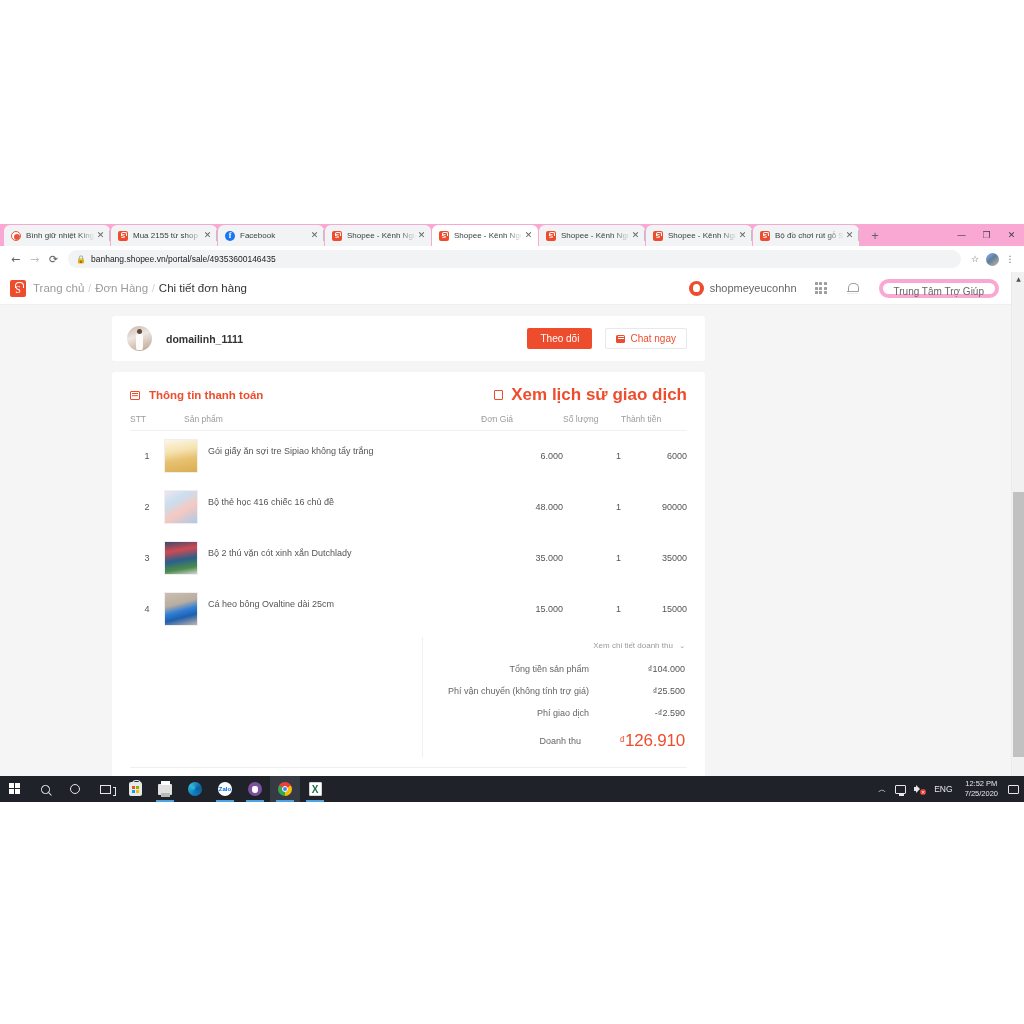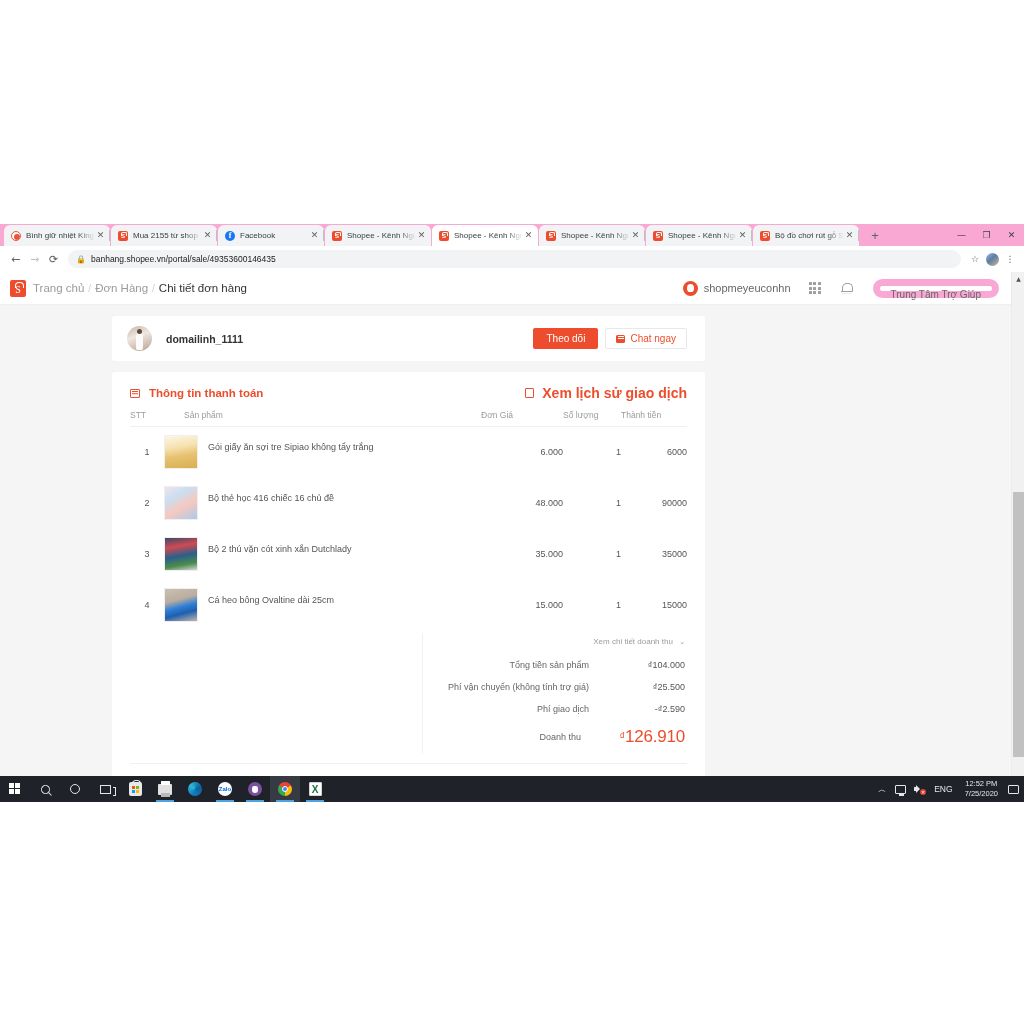--- a/index.html
+++ b/index.html
@@ -258,21 +258,21 @@
     width:9px;height:8px;border:1.2px solid #9e9e9e;
     border-radius:5px 5px 1px 1px;border-bottom:none;
   }
   .bell-icon:after{
     content:"";position:absolute;left:0.5px;top:9px;
     width:11px;height:1.2px;background:#9e9e9e;
     box-shadow:0 2px 0 -0.4px #9e9e9e;
   }
   #help-btn {
     height:19px; padding:0 11px;
-    border:7px solid #f9a8d4; border-radius:10px;
+    border:4px solid #f9a8d4; border-radius:10px;
     font-size:10px; color:#666; line-height:17px;
     background:#fff;
   }
   
   #scrollbar {
     position:absolute; right:0; top:0;
     width:13px; height:530px;
     background:#f1f1f1;
     border-left:1px solid #ebebeb;
   }
@@ -319,21 +319,21 @@
     border-radius:40% 40% 20% 20%;
   }
   #seller-avatar:before{
     content:"";position:absolute;left:10px;top:3px;
     width:5px;height:5px;border-radius:50%;background:#5d4a3e;z-index:2;
   }
   #seller-name {
     font-size:10.5px; font-weight:bold; color:#333;
     margin-left:14px;
   }
-  #seller-actions { margin-left:auto; display:flex; align-items:center; gap:7px; }
+  #seller-actions { margin-left:auto; display:flex; align-items:center; gap:13px; }
   #follow-btn {
     background:#ee4d2d; color:#fff;
     font-size:10px;
     padding:0 13px; height:21px; line-height:21px;
     border-radius:2px;
   }
   #chat-btn {
     border:1px solid #e8e8e8; background:#fff;
     color:#ee4d2d; font-size:10px;
     padding:0 10px; height:21px; line-height:19px;
@@ -363,21 +363,21 @@
   }
   #pay-title {
     font-size:11.5px; color:#ee4d2d; font-weight:bold; margin-left:9px;
   }
   #history-link {
     margin-left:auto; display:flex; align-items:center; gap:8px;
   }
   .hist-icon {
     width:9px;height:10px;border:1.2px solid #ee4d2d;border-radius:1px;
   }
-  #history-text { font-size:14px; color:#ee4d2d; font-weight:bold; }
+  #history-text { font-size:17px; color:#ee4d2d; font-weight:bold; }
   
   table#items { width:100%; border-collapse:collapse; margin-top:9px; }
   table#items th {
     font-size:8.5px; color:#9b9b9b; font-weight:normal;
     text-align:left; padding-bottom:6px;
     border-bottom:1px solid #f0f0f0;
   }
   th.c-stt   { width:34px; text-align:center; }
   th.c-prod  { width:auto; padding-left:20px;}
   th.c-price { width:82px; text-align:right; }

